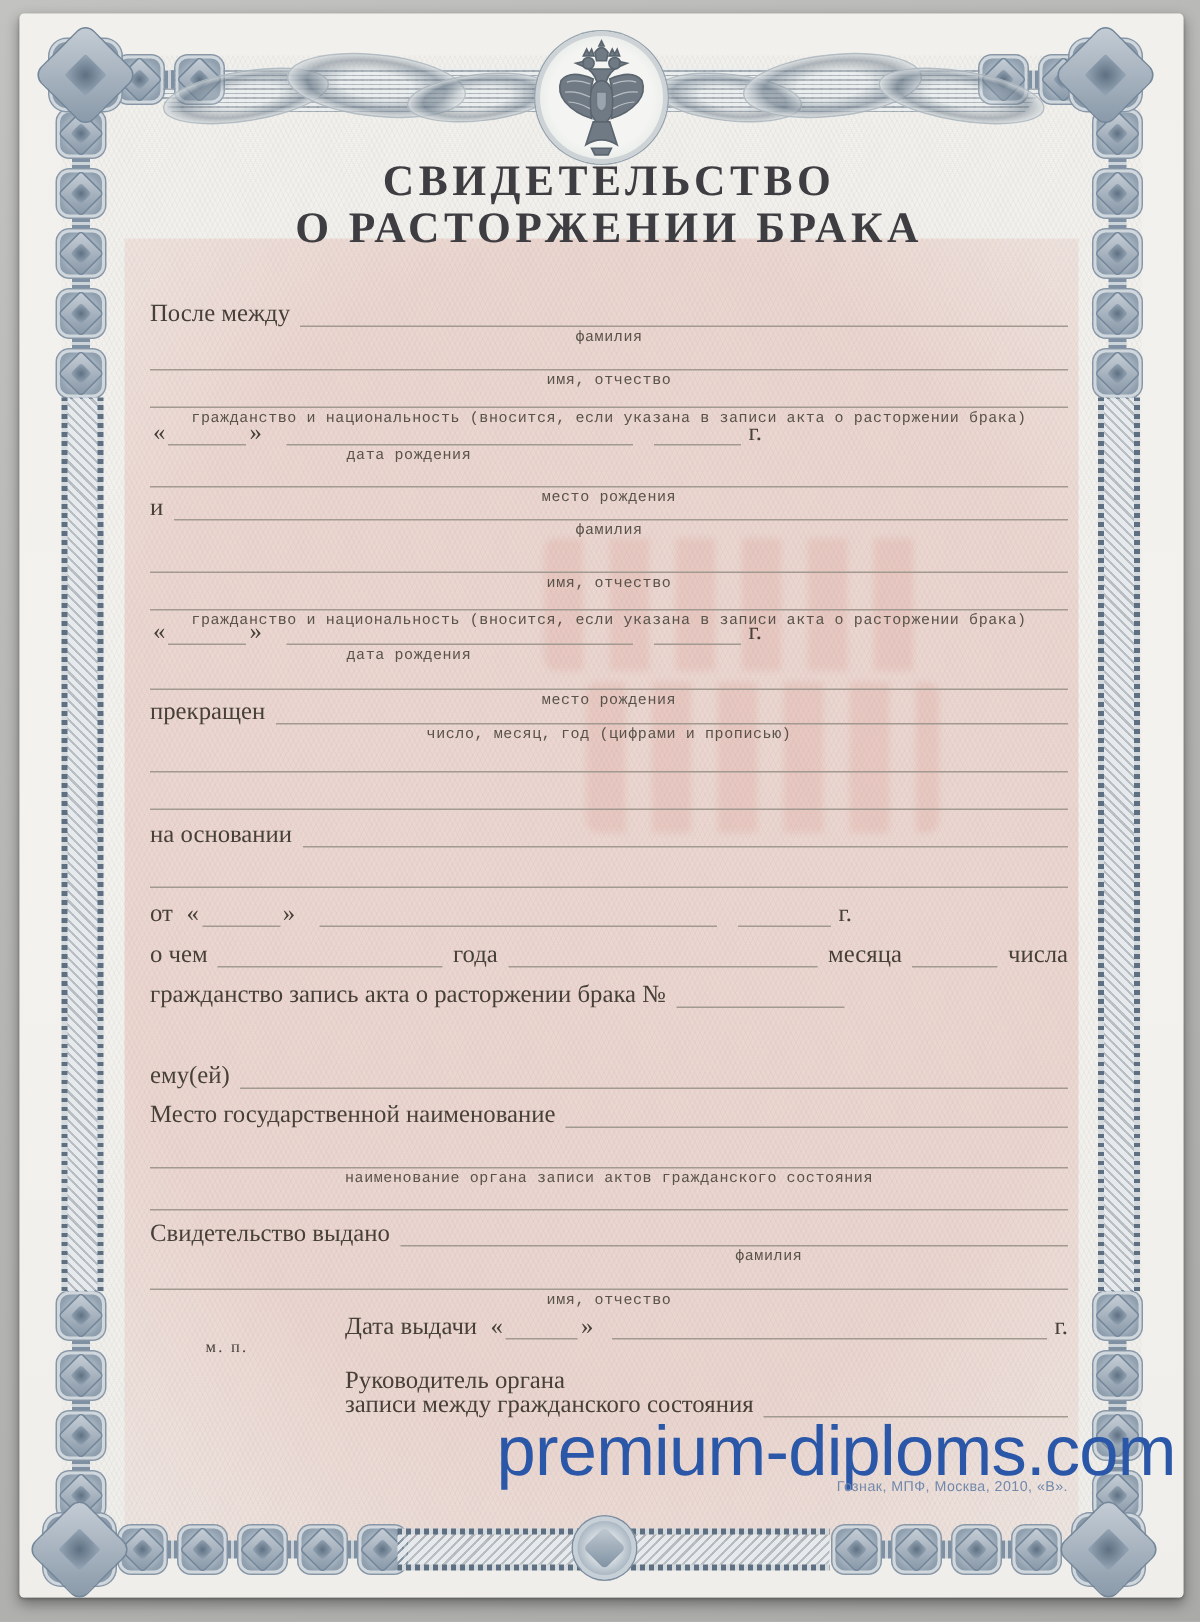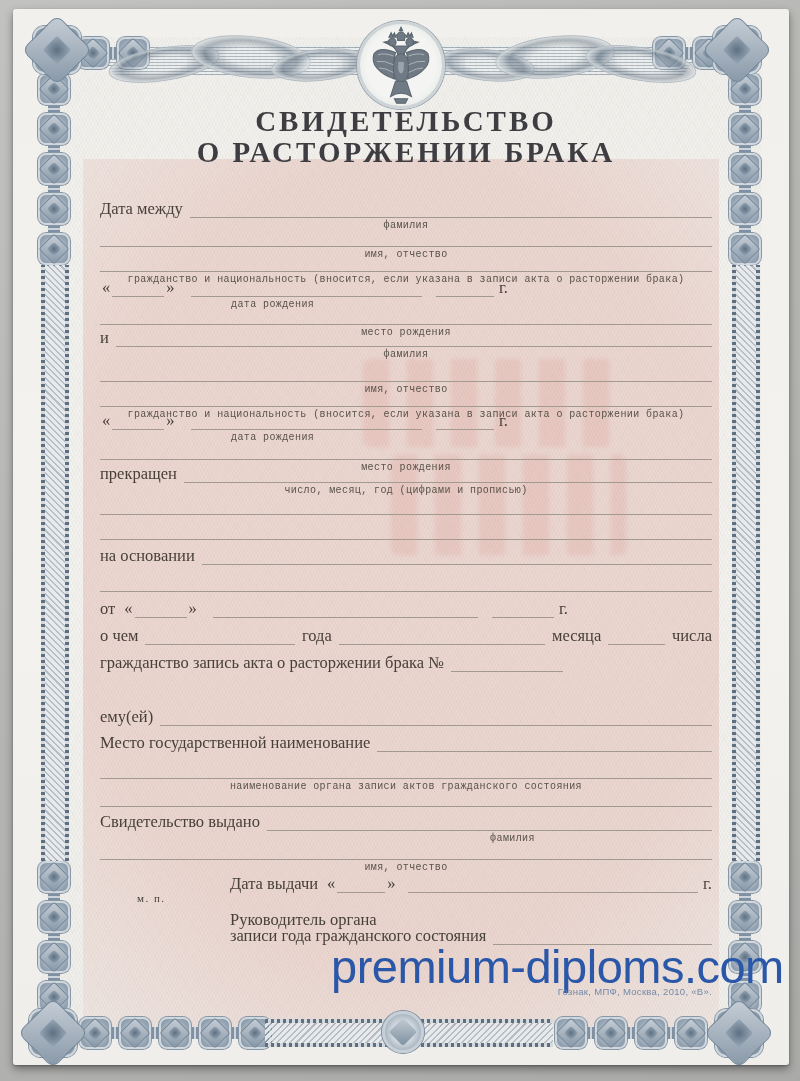--- a/index.html
+++ b/index.html
@@ -208,21 +208,21 @@
       </g>
       <path d="M54 68 h12 v13 q0 8 -6 10 q-6 -2 -6 -10 Z" fill="#9aa4ae" stroke="#6b7681" stroke-width="1.5"></path>
     </svg>
 
     <div class="title">
       <div>СВИДЕТЕЛЬСТВО</div>
       <div>О РАСТОРЖЕНИИ БРАКА</div>
     </div>
 
     <div class="row" style="top:187px">
-      <span class="lb">Дата между</span>
+      <span class="lb">После между</span>
       <i class="ln"></i>
     </div>
     <div class="cap" style="top:211px">фамилия</div>
 
     <div class="row" style="top:216px">
         <i class="ln"></i>
       </div>
     <div class="cap" style="top:240px">имя, отчество</div>
 
     <div class="row" style="top:241px">
@@ -367,21 +367,21 @@
       <i class="ln"></i>
       <span class="yr">г.</span>
     </div>
 
     <div class="mp">м. п.</div>
 
     <div class="row" style="top:898px;left:217px">
       <span class="lb">Руководитель органа</span>
     </div>
     <div class="row" style="top:914px;left:217px">
-      <span class="lb">записи года гражданского состояния</span>
+      <span class="lb">записи между гражданского состояния</span>
       <i class="ln"></i>
     </div>
 
     <div class="site">premium-diploms.com</div>
     <div class="imprint">Гознак, МПФ, Москва, 2010, «В».</div>
 
   </div>
 </div>
 
 </body></html>

